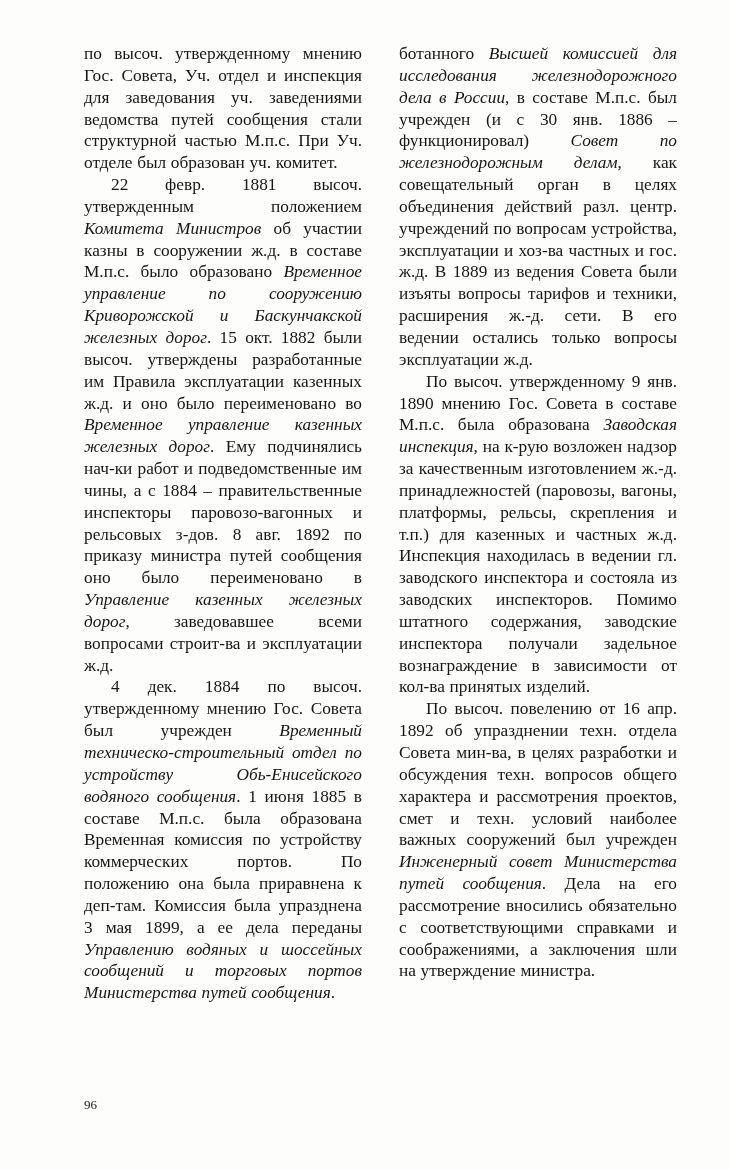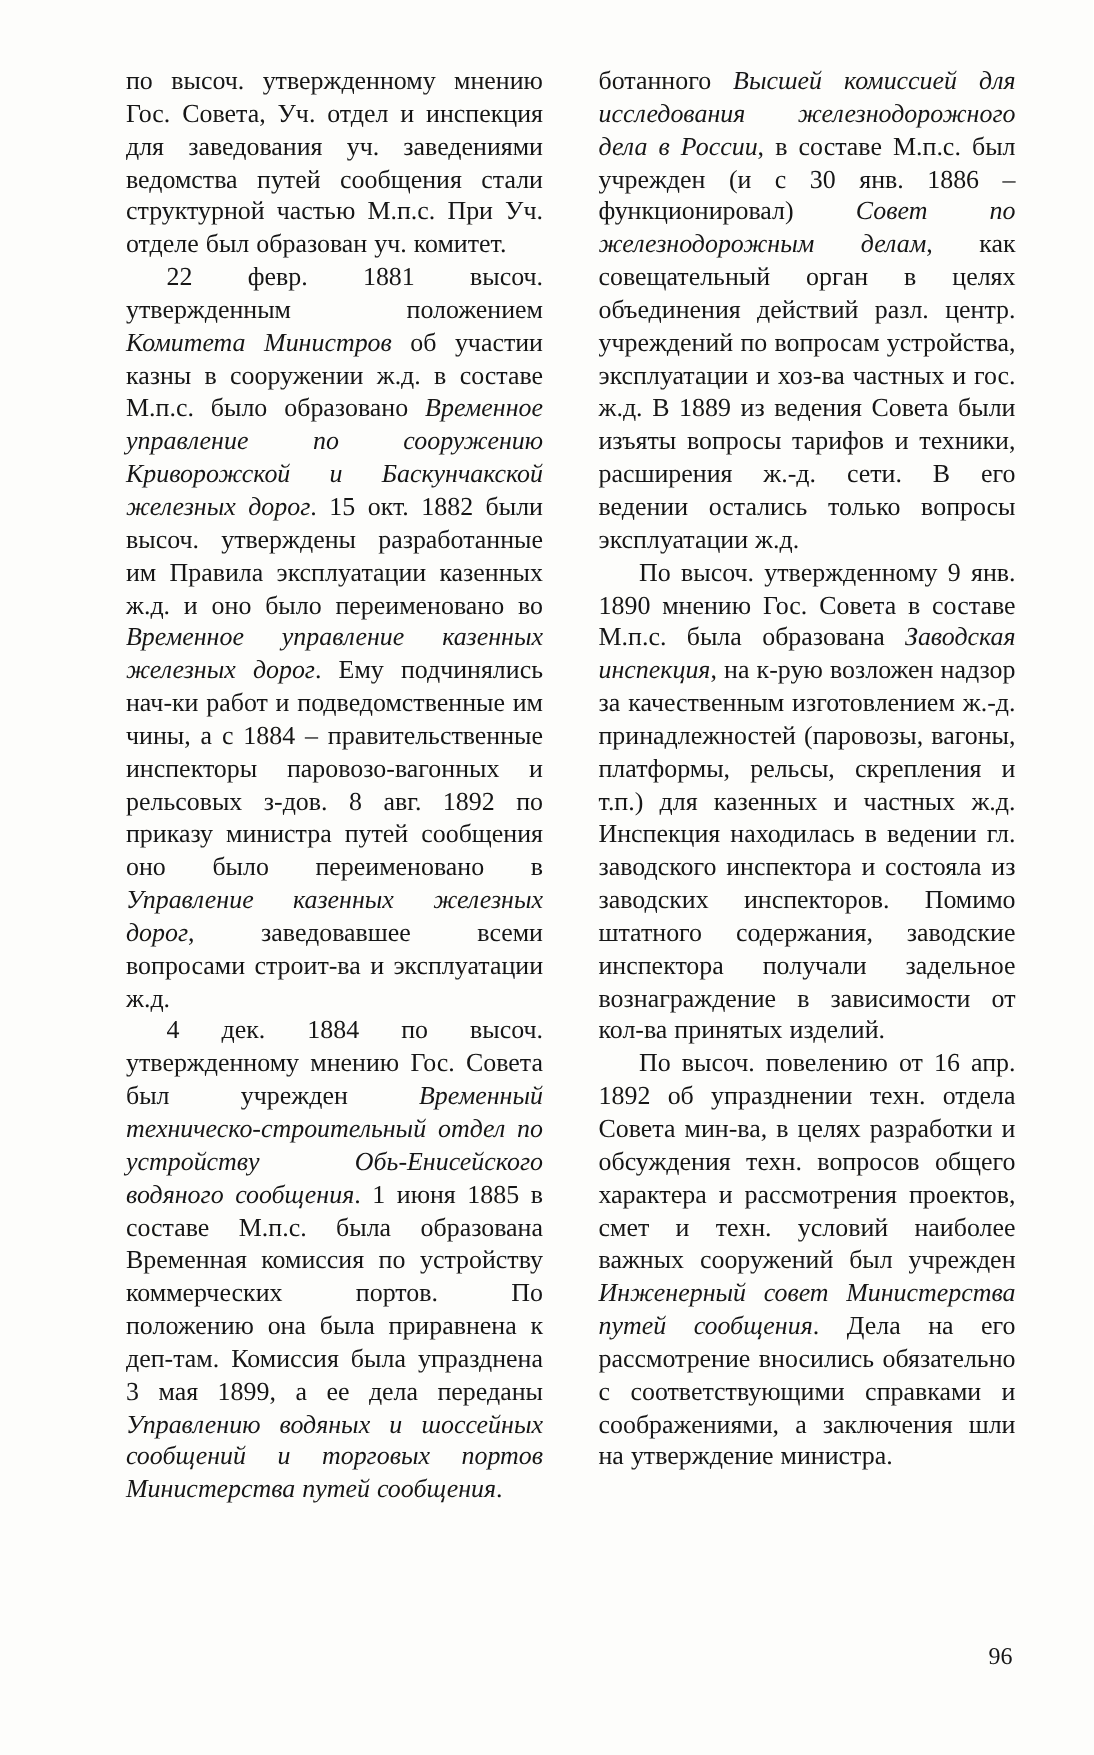--- a/index.html
+++ b/index.html
@@ -42,22 +42,22 @@
     text-indent: 0;
   }
   .it {
     font-style: italic;
   }
   .page-number {
     position: absolute;
     top: 1094px;
     left: 84px;
     width: 591px;
-    text-align: right;
-    font-size: 16px;
+    text-align: left;
+    font-size: 13px;
     line-height: 22px;
     color: #161616;
   }
 </style>
 </head>
 <body>
 
 <div class="page">
   <div class="columns">
     <div class="col">

